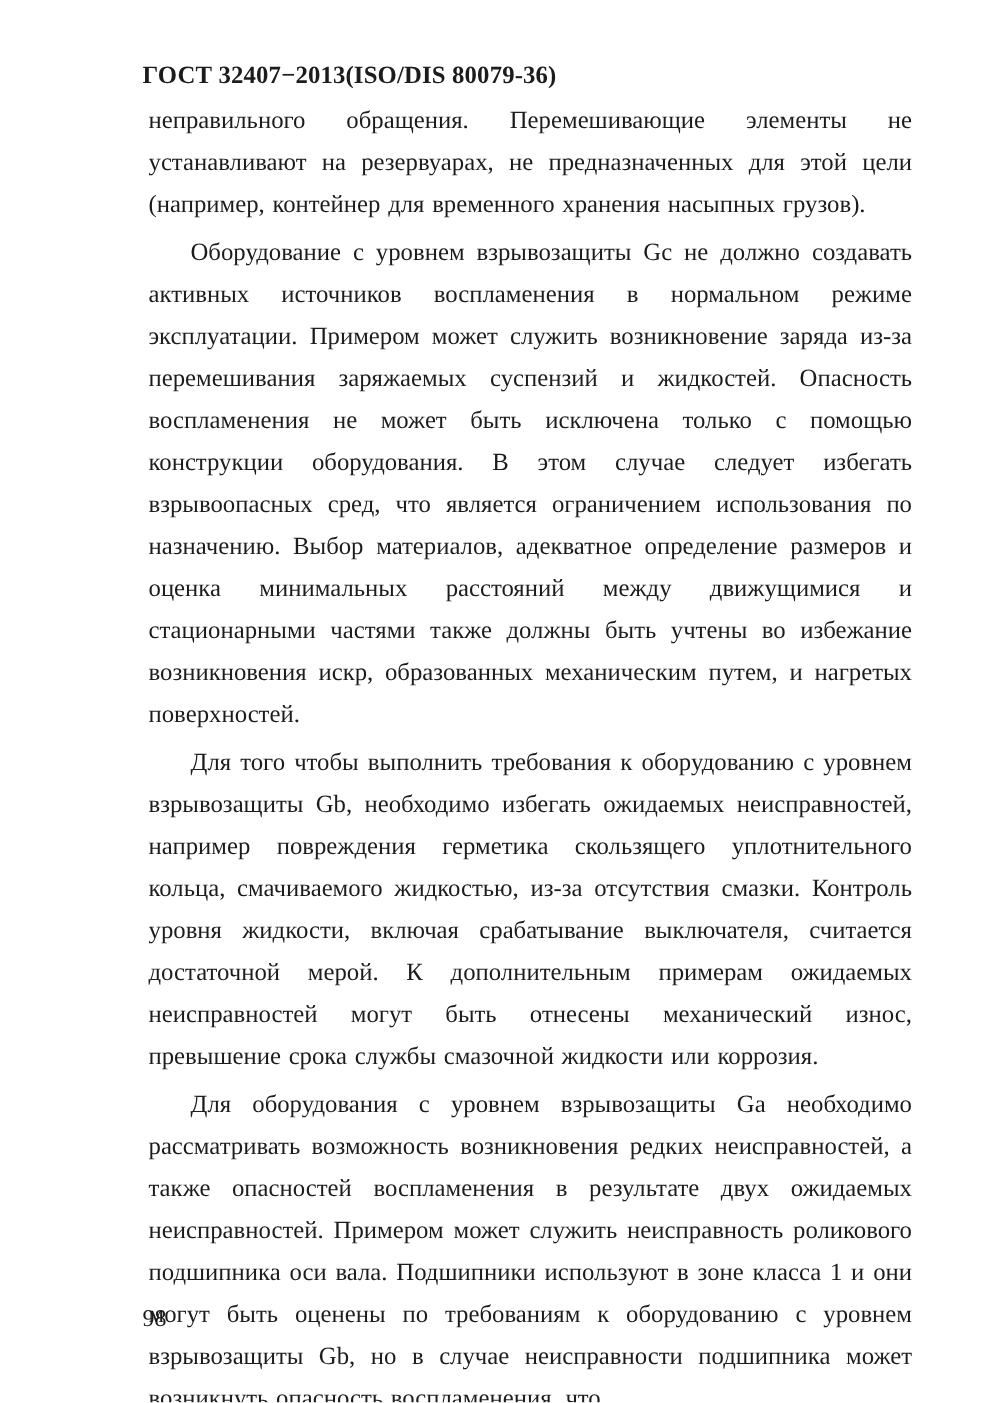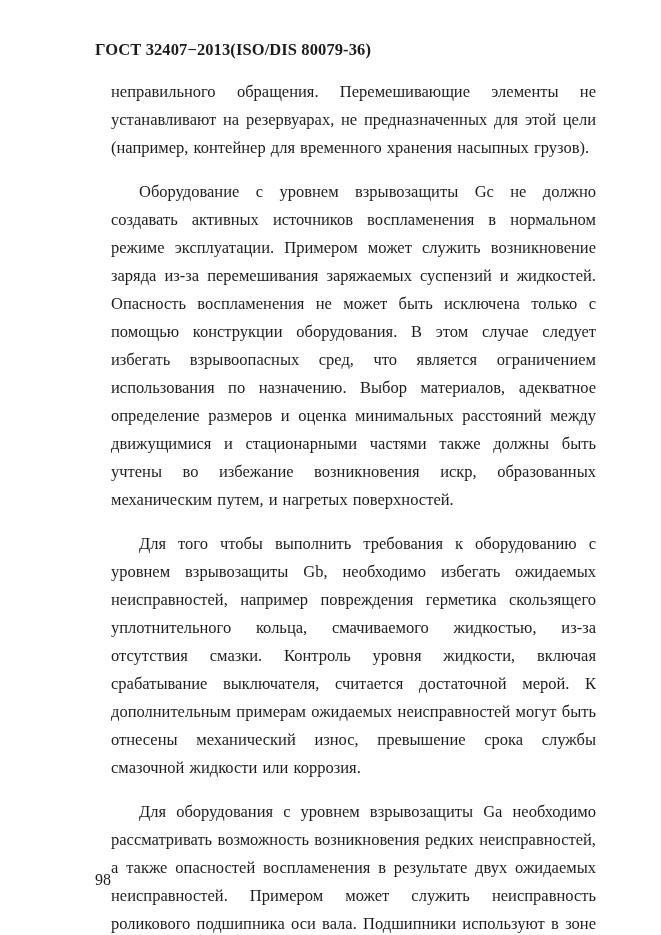--- a/index.html
+++ b/index.html
@@ -25,21 +25,21 @@
   }
   .doc-header {
     font-size: 16.5px;
     font-weight: bold;
     line-height: 24px;
     margin: 0;
     white-space: nowrap;
     letter-spacing: 0.1px;
   }
   .para {
-    margin: 16px;
+    margin: 4px;
     font-size: 16.5px;
     line-height: 28px;
     text-align: justify;
     text-indent: 28px;
     word-spacing: 1px;
   }
   .para.no-indent {
     text-indent: 0;
   }
   .page-number {

